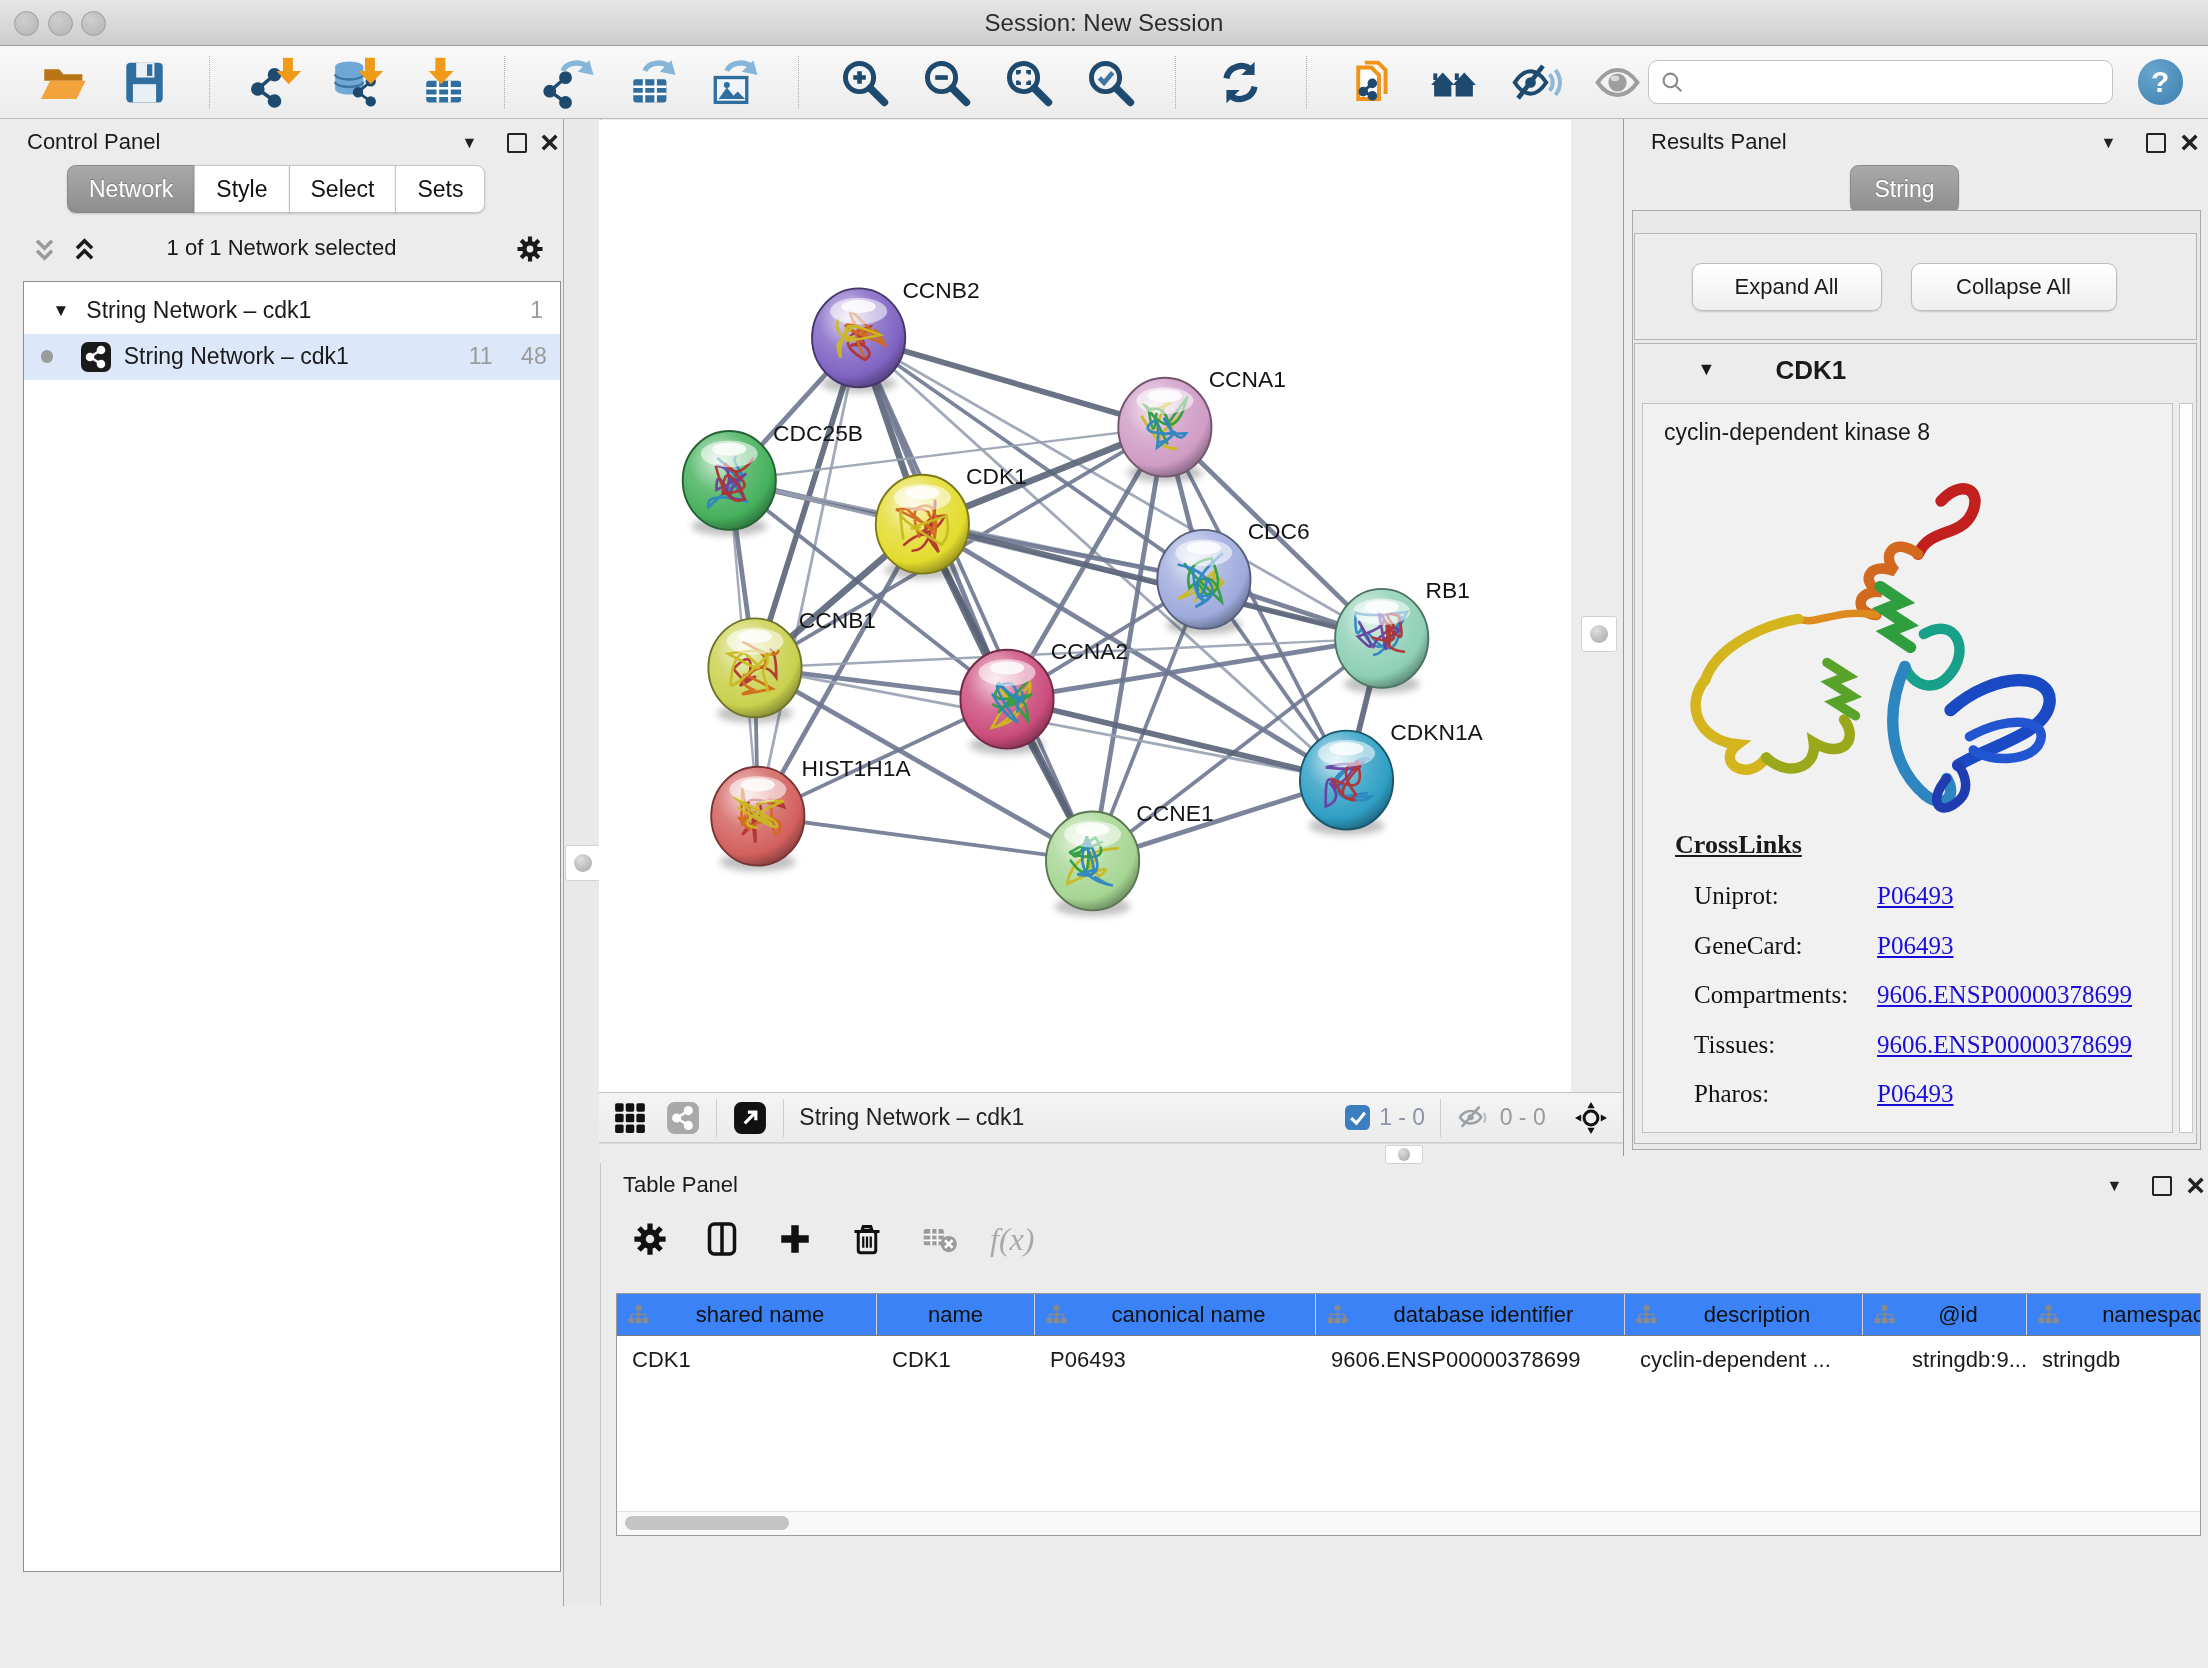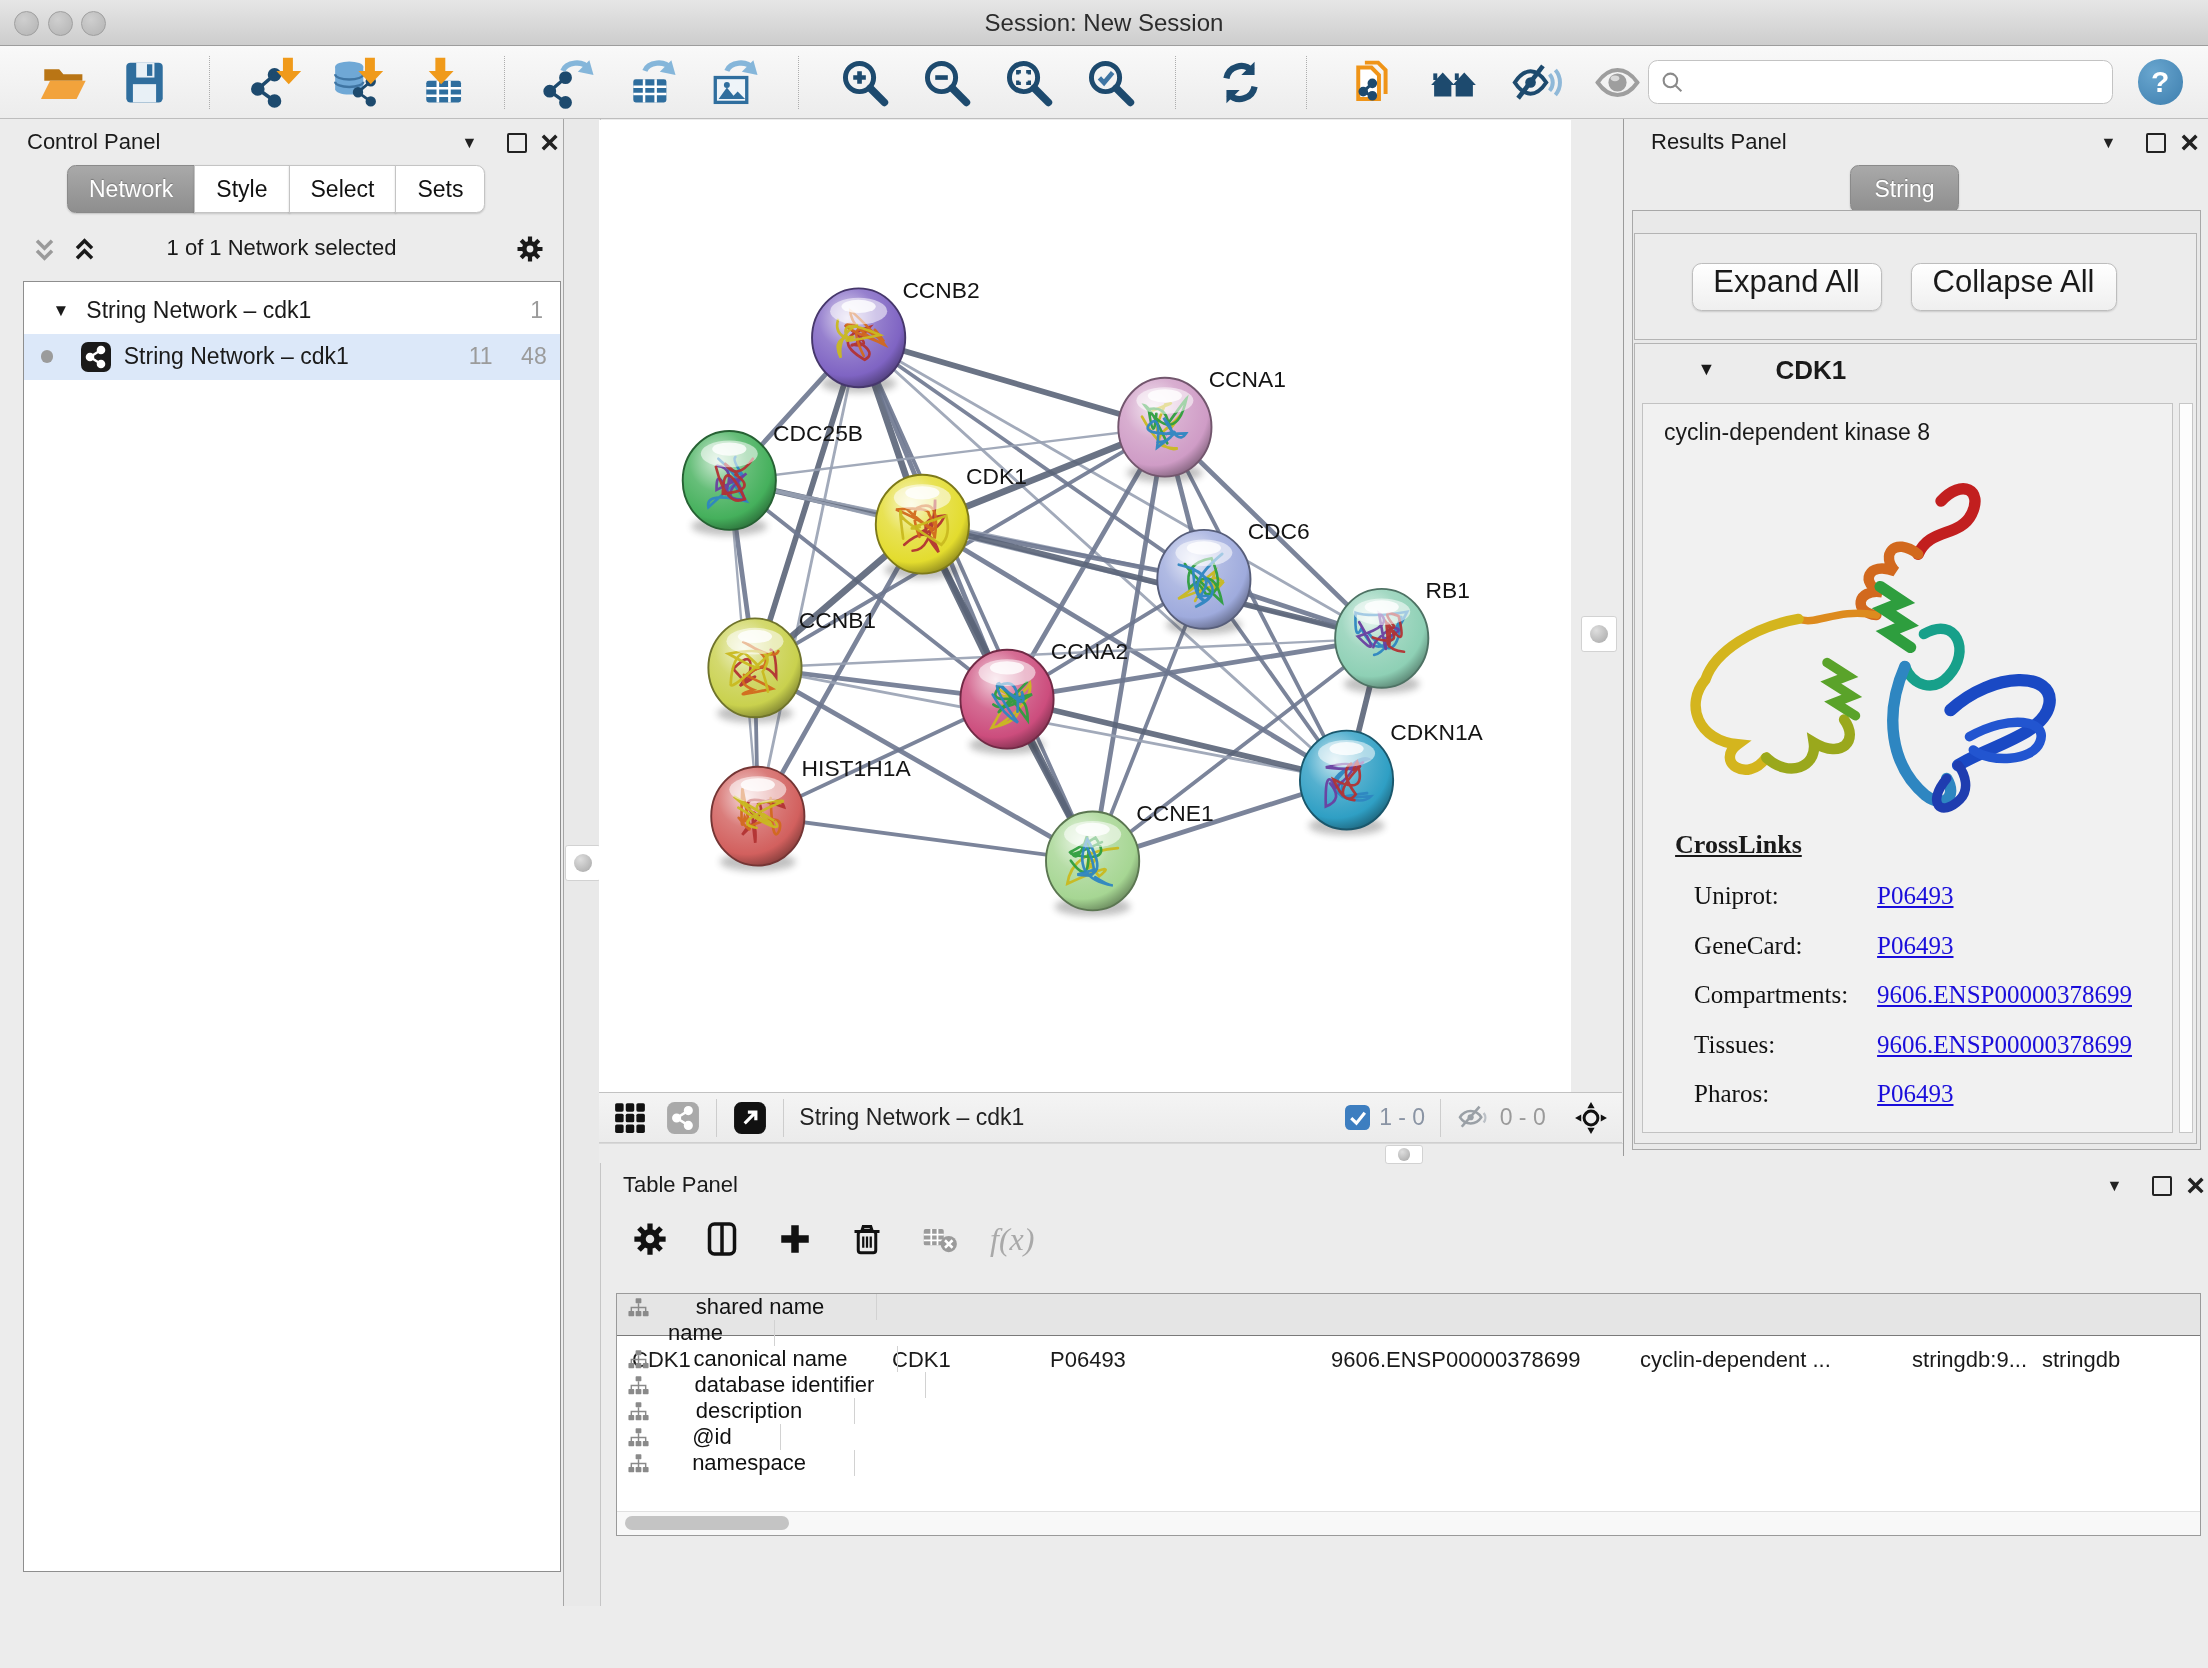--- a/index.html
+++ b/index.html
@@ -62,34 +62,34 @@
               border-top:1px solid #c2c2c2;border-bottom:1px solid #cfcfcf;display:flex;align-items:center;box-sizing:border-box;}
   .ns-ico{width:36px;height:36px;display:flex;align-items:center;justify-content:center;}
   .ns-ico svg{width:34px;height:34px;}
   .ns-div{width:0;height:38px;border-left:1px solid #cdcdcd;margin:0 15px;}
   #hsplit{left:599px;top:1143px;width:1609px;height:19px;background:#ececec;border-top:1px solid #d8d8d8;}
   
   #results-panel{left:1623px;top:119px;width:586px;height:1037px;background:#ececec;border-left:1.9px solid #9b9b9b;box-sizing:border-box;}
   #rp-outer{position:absolute;left:7.6px;top:91px;width:569px;height:940px;background:#e9e9e9;border:1px solid #a8a8a8;box-sizing:border-box;}
   #rp-expandbar{position:absolute;left:9.5px;top:114px;width:563px;height:107px;background:#ececec;border:1px solid #b4b4b4;box-sizing:border-box;}
   .rp-btn{position:absolute;top:28.5px;height:46px;background:linear-gradient(#ffffff,#efefef);border:1px solid #bdbdbd;
-          border-radius:9.5px;font-size:31px;display:flex;align-items:flex-start;justify-content:center;box-shadow:0 1px 1.9px rgba(0,0,0,.15);}
+          border-radius:9.5px;font-size:22px;display:flex;align-items:center;justify-content:center;box-shadow:0 1px 1.9px rgba(0,0,0,.15);}
   #rp-cdk1box{position:absolute;left:9.5px;top:224px;width:563px;height:801px;background:#ececec;border:1px solid #b4b4b4;box-sizing:border-box;}
   #rp-inner{position:absolute;left:7.6px;top:59px;width:531px;height:730px;background:#f1f1f1;border:1px solid #c2c2c2;box-sizing:border-box;}
   #rp-vtrack{position:absolute;left:544px;top:59px;width:14.3px;height:730px;background:#fdfdfd;border:1px solid #c6c6c6;box-sizing:border-box;}
   .serif{font-family:"Liberation Serif",serif;text-decoration:underline;}
   .xl-row{position:absolute;left:0;width:100%;font-size:25px;}
   .xl-label{position:absolute;left:51px;color:#111;}
   .xl-value{position:absolute;left:234px;color:#1a0ddb;text-decoration:underline;}
   
   #table-panel{left:599px;top:1162px;width:1609px;height:382px;}
   .tp-ico{width:44px;height:44px;display:flex;align-items:center;justify-content:center;}
   .tp-ico svg{width:40px;height:40px;}
   #tp-table{position:absolute;left:17px;top:131px;width:1585px;height:243px;background:#fff;border:1.9px solid #9a9a9a;box-sizing:border-box;overflow:hidden;}
-  #tp-header{display:flex;height:42px;background:#e5e5e5;border-bottom:1.9px solid #7a7a7a;box-sizing:border-box;flex-direction:column;}
+  #tp-header{display:flex;height:42px;background:#3b82f6;border-bottom:1.9px solid #7a7a7a;box-sizing:border-box;}
   .th{position:relative;display:flex;align-items:center;justify-content:center;font-size:22px;color:#111;
       border-right:1px solid #d2d2d2;box-sizing:border-box;flex:0 0 auto;overflow:hidden;}
   .th svg{position:absolute;left:9.5px;width:23px;height:23px;}
   #tp-row{display:flex;height:48px;align-items:center;}
   .td{font-size:22px;padding-left:15px;box-sizing:border-box;flex:0 0 auto;overflow:hidden;white-space:nowrap;}
   #tp-hscroll{position:absolute;left:0;bottom:0;width:100%;height:23px;background:#f8f8f8;border-top:1px solid #e0e0e0;}
   #tp-thumb{position:absolute;left:7.6px;top:3.8px;width:164px;height:14.3px;border-radius:7.6px;background:#c4c4c4;}
   
   #bottom-tabs{left:1122px;top:1554px;}
   #bottom-tabs .tab{height:38px;font-size:23px;}

